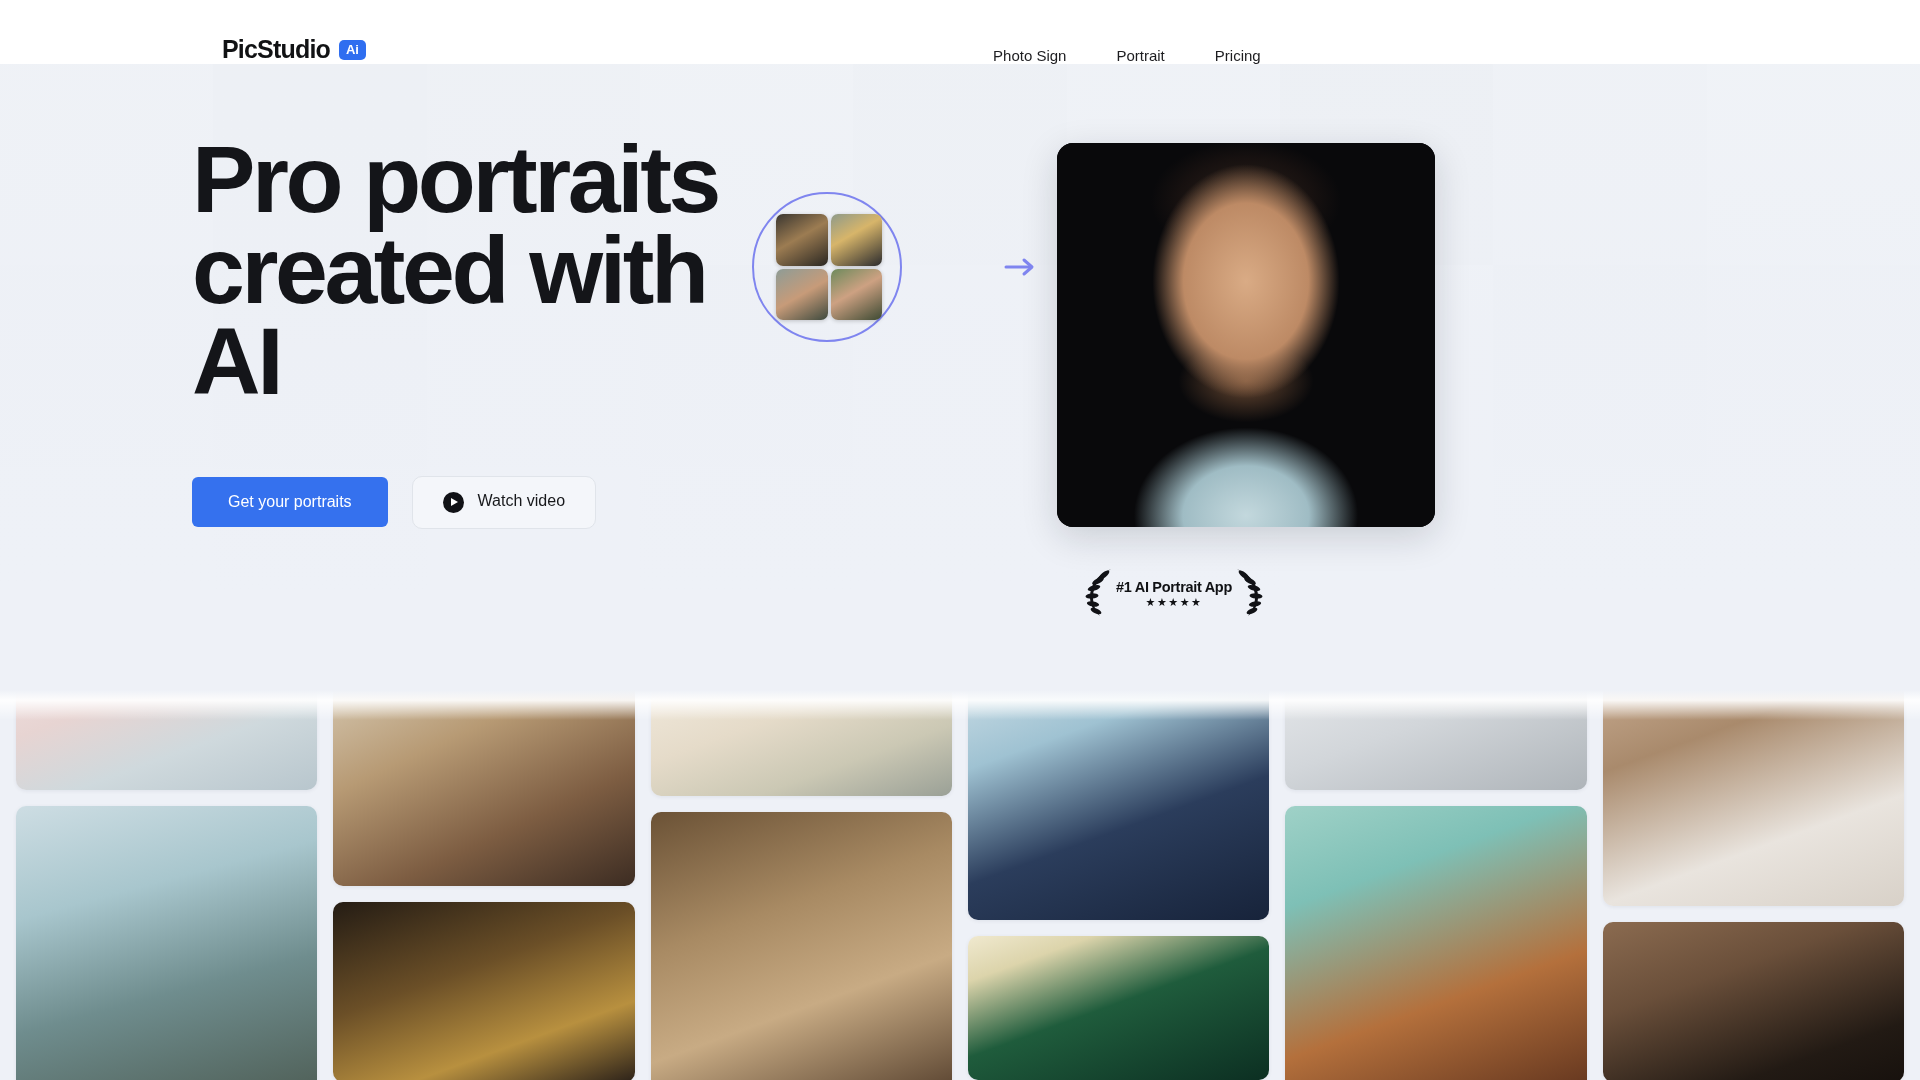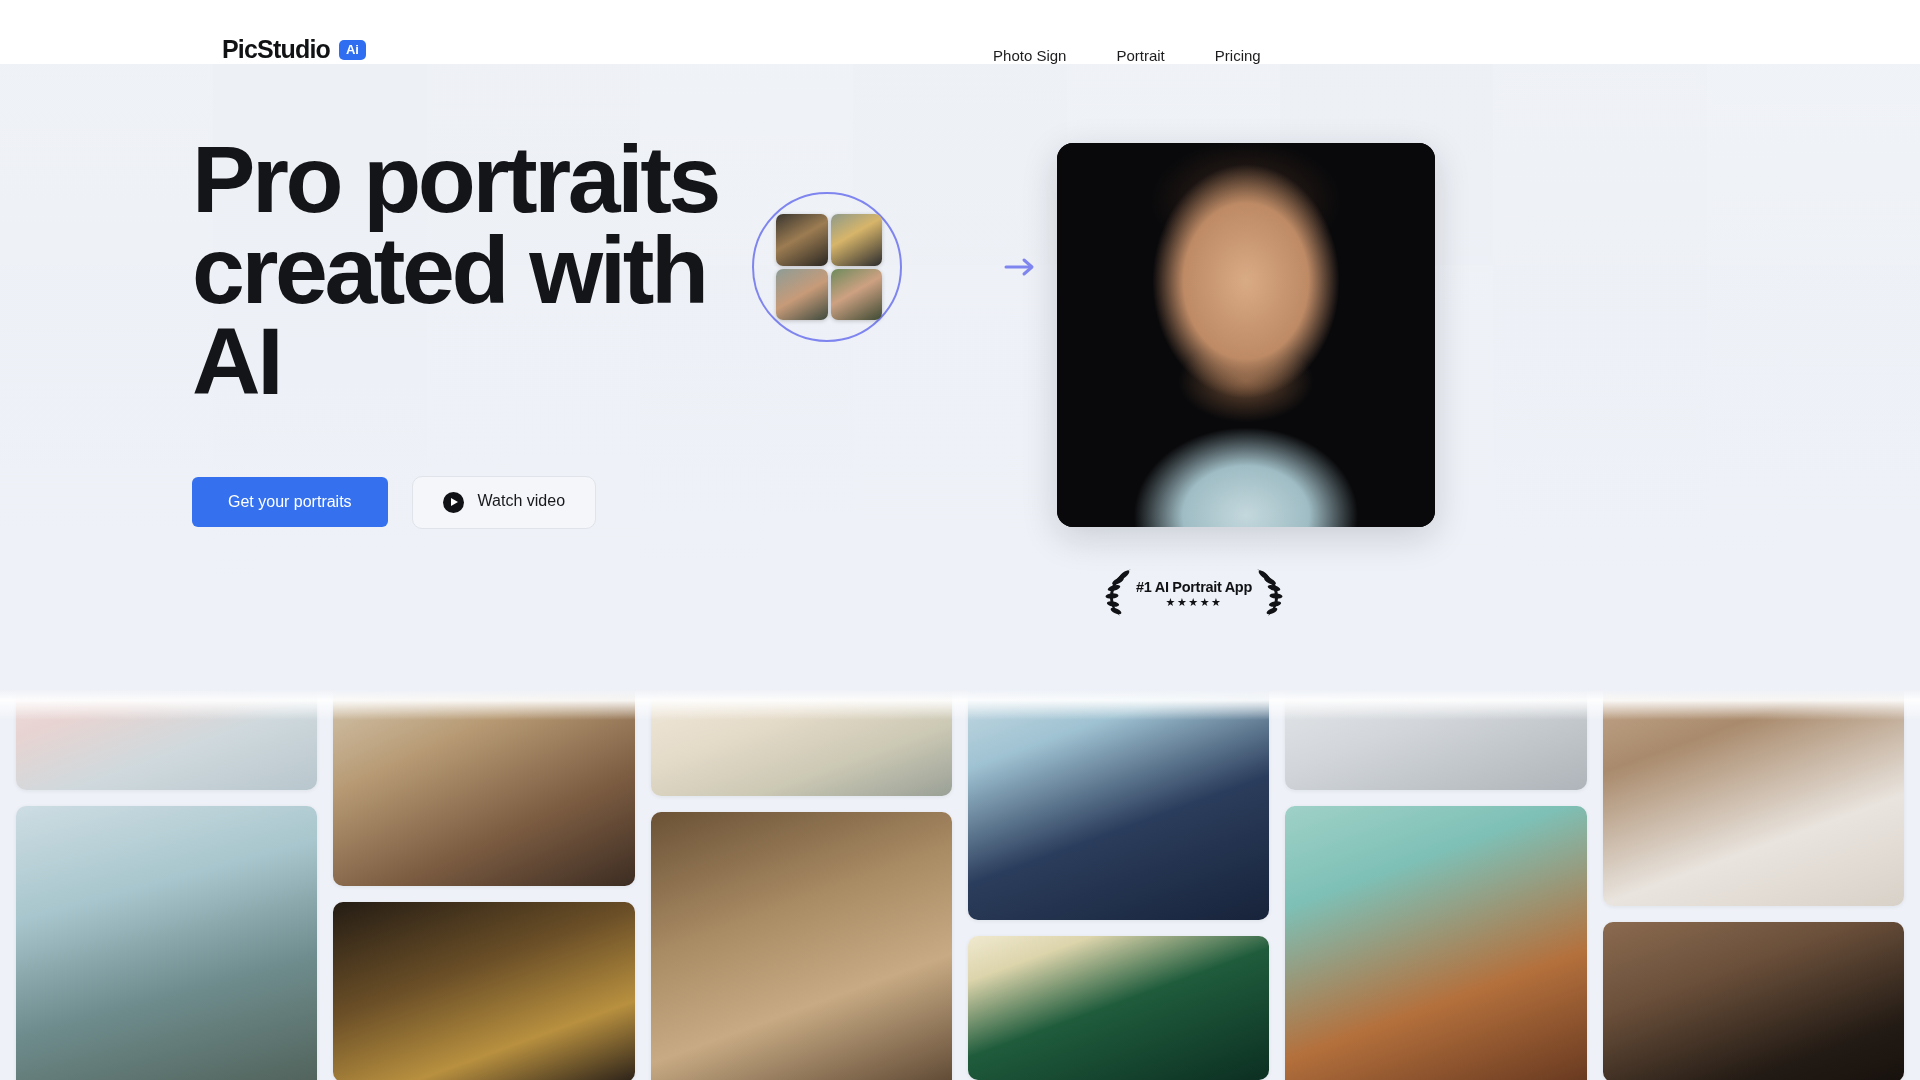--- a/index.html
+++ b/index.html
@@ -227,21 +227,21 @@
   }
   .arrow {
     position: absolute;
     left: 252px;
     top: 190px;
     width: 32px;
     height: 26px;
   }
   .badge-wrap {
     position: absolute;
-    left: 352px;
+    left: 332px;
     top: 503px;
     display: flex;
     align-items: center;
     gap: 2px;
   }
   .badge-text {
     text-align: center;
   }
   .badge-title {
     font-size: 14.5px;

